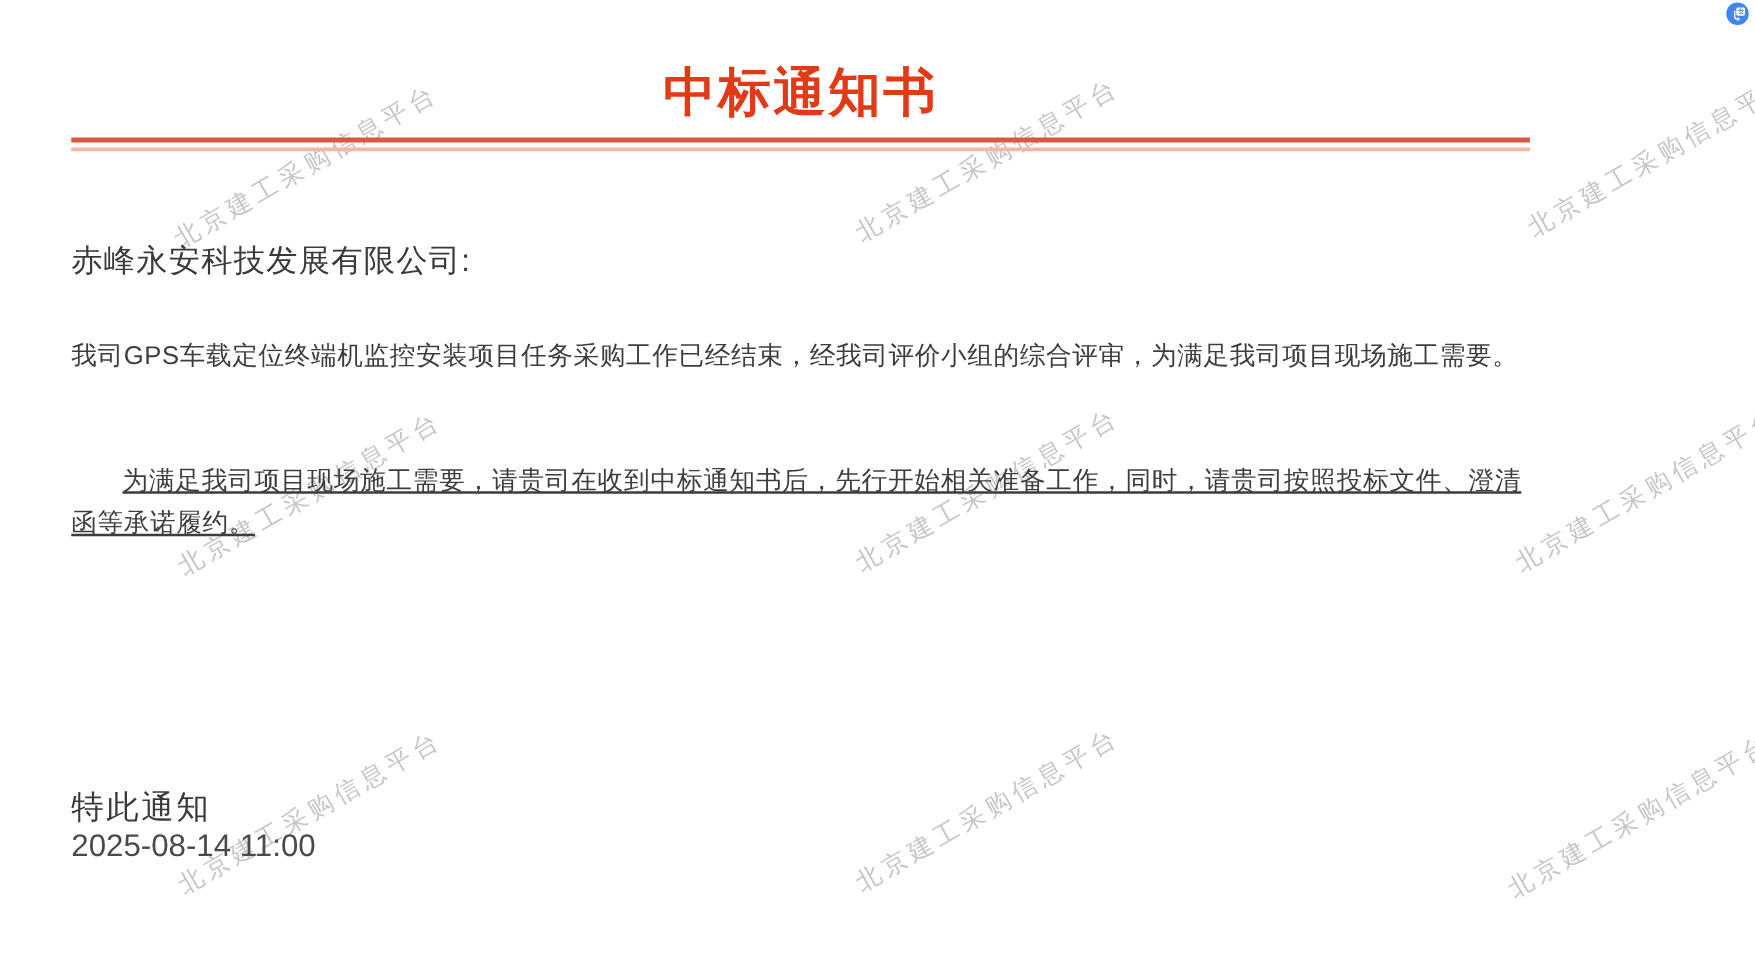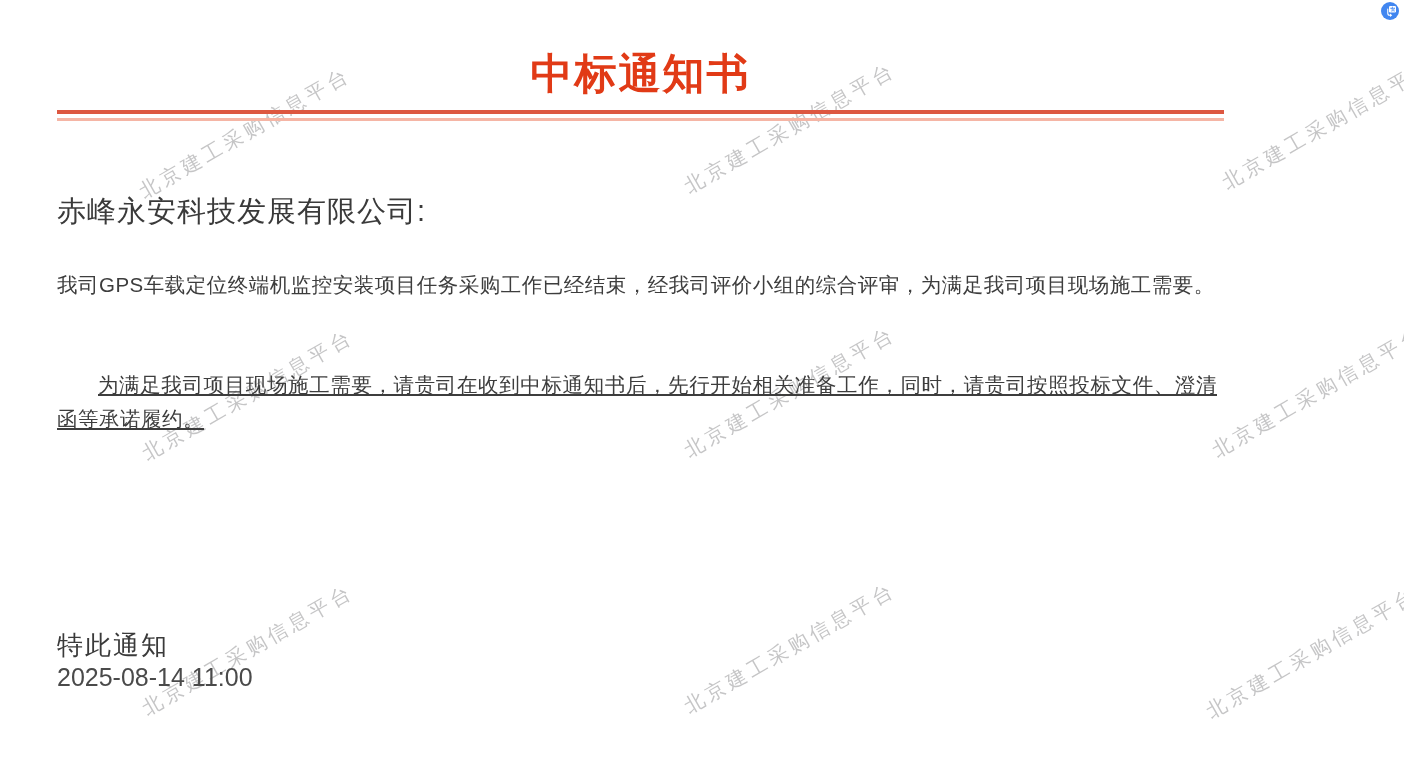--- a/index.html
+++ b/index.html
@@ -71,21 +71,21 @@
     color: #e13a16;
   }
   .rule { position: absolute; top: 110px; left: 0; width: 100%; }
   .rule-thick { height: 4px; background: #dd5740; }
   .rule-gap   { height: 4px; background: transparent; }
   .rule-thin  { height: 3px; background: #f5b5a5; }
 
   .recipient {
     position: absolute;
     top: 192px; left: 0;
-    font-size: 29px;
+    font-size: 25px;
     color: #3a3a3a;
     letter-spacing: 1px;
   }
   .para {
     position: absolute;
     left: 0; width: 1160px;
     font-size: 20.5px;
     line-height: 34px;
     color: #3d3d3d;
     letter-spacing: 0.5px;

